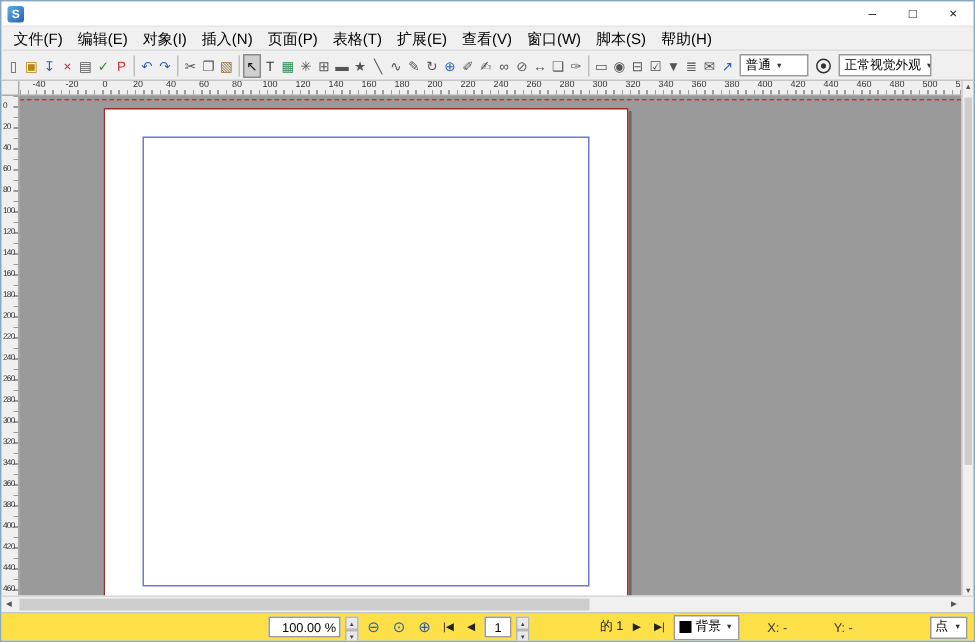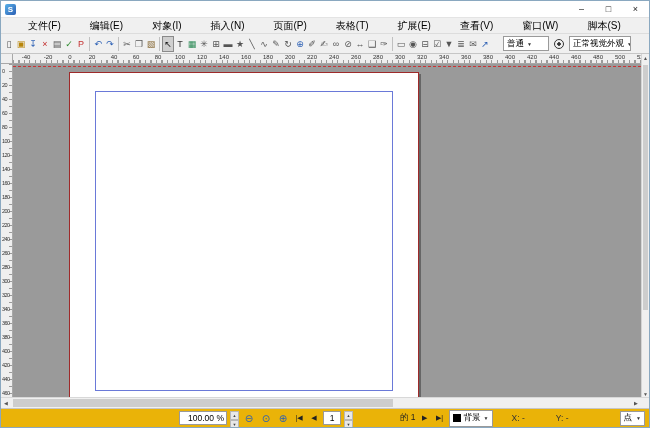--- a/index.html
+++ b/index.html
@@ -10,29 +10,29 @@
     border:1px solid #8aa8c0;
   }
   
   .titlebar { height:17px; display:flex; align-items:center; background:#ffffff; padding-left:4px; gap:4px; border-bottom:1px solid #e4e4e4;}
   .app-icon { width:11px; height:11px; border-radius:2px; background:linear-gradient(135deg,#58b0e8,#2b5fb4); color:#fff; font-size:8px; line-height:11px; text-align:center; font-weight:bold; flex:0 0 11px;}
   .title-text { font-size:10px; white-space:nowrap; }
   .win-controls { margin-left:auto; display:flex; height:100%; }
   .win-btn { width:27px; height:100%; display:flex; align-items:center; justify-content:center; font-size:9px; color:#222; }
   
   .menubar { height:16px; display:flex; align-items:center; background:#f0f0f0; border-bottom:1px solid #dddddd; padding-left:3px; }
-  .menu-item { padding:0 5px; font-size:10px; height:100%; display:flex; align-items:center; white-space:nowrap;margin-left:19px; }
+  .menu-item { padding:0 5px; font-size:10px; height:100%; display:flex; align-items:center; white-space:nowrap; }
   
   .toolbar { height:20px; display:flex; align-items:center; background:#f0f0f0; border-bottom:1px solid #c6c6c6; padding:0 2px; overflow:hidden;}
   .tb-icons { display:flex; align-items:center; height:100%; }
   .tb-icon { width:12px; height:16px; display:flex; align-items:center; justify-content:center; font-size:9px; line-height:16px; }
   .tb-icon.active { background:#cfcfcf; border:1px solid #8a8a8a; }
   .tb-icon.sep { width:5px; height:14px; position:relative; }
   .tb-icon.sep::before { content:""; position:absolute; left:2px; top:0; bottom:0; width:1px; background:#c0c0c0; }
-  .tb-right { margin-left:12px; display:flex; align-items:center; gap:2px; }
+  .tb-right { margin-left:2px; display:flex; align-items:center; gap:2px; }
   .tb-select { height:15px; border:1px solid #9a9a9a; background:#fff; font-size:8.5px; display:flex; align-items:center; padding:0 3px; gap:3px; white-space:nowrap; overflow:hidden; }
   .tb-select .arrow { font-size:5px; color:#333; flex:0 0 auto; }
   .tb-select.quality { width:46px; }
   .tb-select.appearance { width:62px; }
   .eye-btn { width:16px; height:15px; display:flex; align-items:center; justify-content:center; border:1px solid transparent; }
   .eye-shape { width:10px; height:10px; border-radius:50%; border:1px solid #333; background:radial-gradient(circle,#333 1.5px,transparent 2px); }
   
   .workarea { position:absolute; top:53px; left:0; right:0; height:345px; background:#9a9a9a; }
   .corner { position:absolute; top:0; left:0; width:12px; height:10px; background:#efefef; border-right:1px solid #a8a8a8; border-bottom:1px solid #a8a8a8; }
   .hruler { position:absolute; top:0; left:12px; right:8px; height:10px; background:#efefef; border-bottom:1px solid #a8a8a8; overflow:hidden; display:flex; padding-left:2px;
@@ -51,21 +51,21 @@
   .vscroll { position:absolute; top:0; right:0; bottom:0; width:8px; background:#f0f0f0; border-left:1px solid #d4d4d4; }
   .vscroll .sarrow { position:absolute; left:0; width:100%; height:9px; font-size:5px; text-align:center; line-height:9px; color:#555; }
   .vscroll .up { top:0; } .vscroll .down { bottom:0; }
   .vscroll .thumb { position:absolute; left:1px; right:1px; top:11px; height:245px; background:#cdcdcd; }
   .hscrollbar { position:absolute; left:0; right:0; bottom:19px; height:11px; background:#f0f0f0; border-top:1px solid #d8d8d8; display:flex; align-items:center; }
   .hscrollbar .sarrow { width:10px; font-size:5px; text-align:center; color:#555; }
   .hscrollbar .track { flex:1; height:100%; position:relative; }
   .hscrollbar .thumb { position:absolute; left:2px; top:1px; bottom:1px; width:380px; background:#cdcdcd; }
   .hscroll-corner { width:8px; height:100%; background:#f0f0f0; }
   
-  .statusbar { position:absolute; left:0; right:0; bottom:0; height:19px; background:#eab308; border-top:1px solid #c6c6c6; display:flex; align-items:center; gap:3px; padding-left:178px; font-size:9px; }
+  .statusbar { position:absolute; left:0; right:0; bottom:0; height:19px; background:#fde047; border-top:1px solid #c6c6c6; display:flex; align-items:center; gap:3px; padding-left:178px; font-size:9px; }
   .field { height:14px; border:1px solid #9a9a9a; background:#fff; font-size:8.5px; font-family:"Liberation Sans","DejaVu Sans",sans-serif; }
   .zoom-input { width:48px; text-align:right; padding-right:2px; }
   .spin { display:flex; flex-direction:column; width:9px; height:14px; }
   .spin span { flex:1; font-size:4px; line-height:7px; text-align:center; color:#444; border:1px solid #b8b8b8; background:#e8e8e8; }
   .sb-btn { width:14px; height:15px; display:flex; align-items:center; justify-content:center; font-size:10px; color:#2b5fb4; }
   .nav-btn { width:12px; height:15px; display:flex; align-items:center; justify-content:center; font-size:7px; color:#222; }
   .page-input { width:18px; text-align:center; }
   .of-label { font-size:8.5px; color:#222; white-space:nowrap;padding-left:44px; }
   .layer-select { height:17px; border:1px solid #9a9a9a; background:#fff; display:flex; align-items:center; gap:3px; padding:0 3px; font-size:8.5px; white-space:nowrap; }
   .swatch { width:8px; height:8px; background:#000; flex:0 0 8px; }

